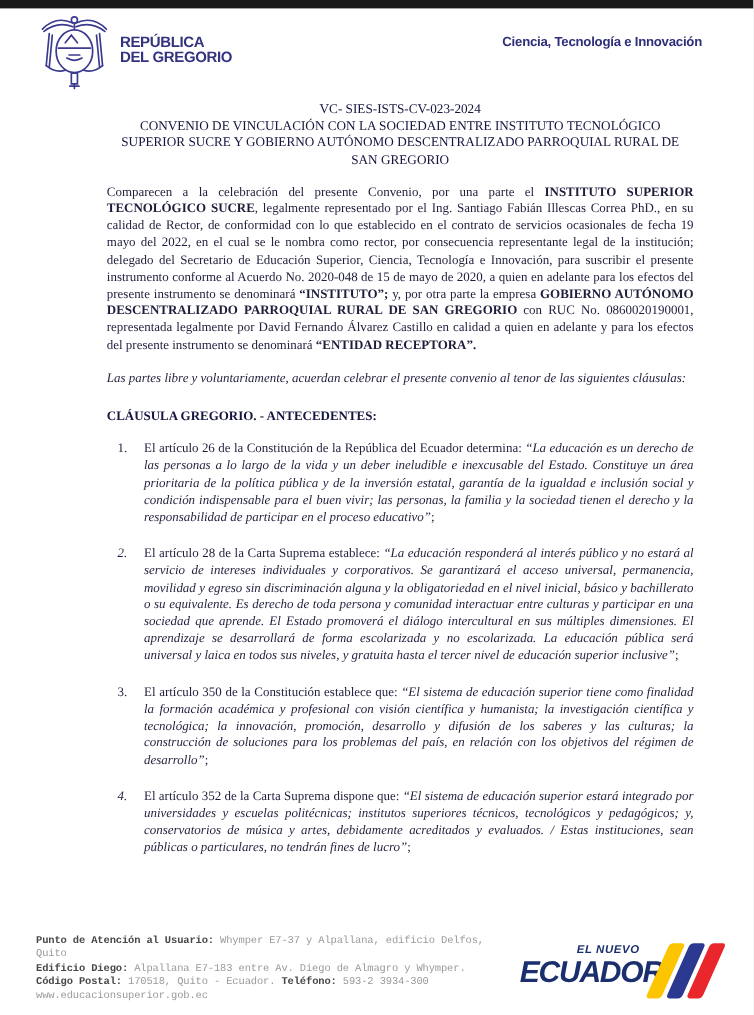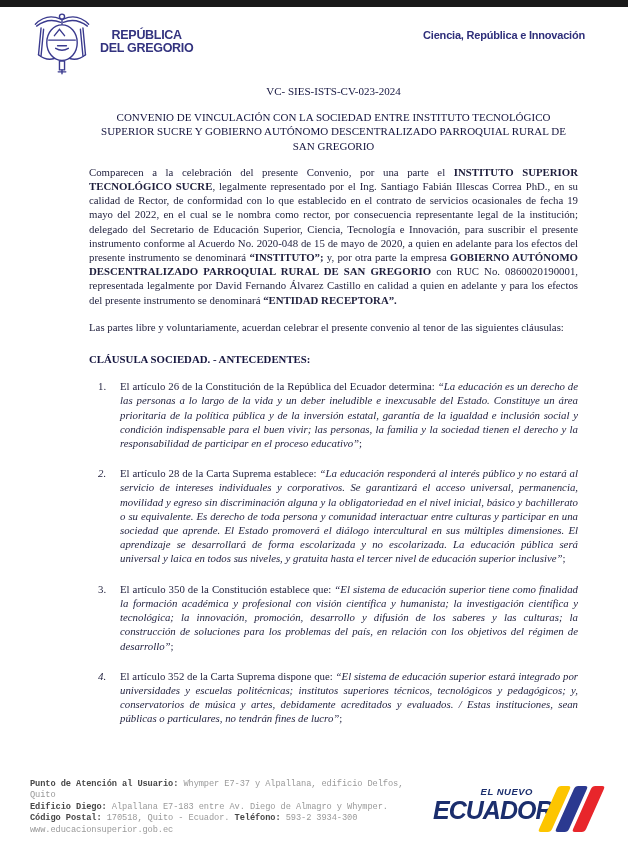--- a/index.html
+++ b/index.html
@@ -6,35 +6,35 @@
   .page{position:relative;width:628px;height:846px;background:#ffffff;overflow:hidden;
         font-family:"Liberation Serif",serif;}
   .topbar{position:absolute;top:0;left:0;width:628px;height:7px;background:#191919;}
 
   
   .header{position:absolute;top:9px;left:30px;right:43px;display:flex;
           justify-content:space-between;align-items:flex-start;}
   .brand{display:flex;align-items:center;}
   .crest{width:64px;height:66px;}
   .brand-text{margin-left:6px;color:#33337f;font-family:"Liberation Sans",sans-serif;
-              font-weight:bold;font-size:12.5px;line-height:13.5px;letter-spacing:-0.3px;text-align:center;}
+              font-weight:bold;font-size:12.5px;line-height:13.5px;letter-spacing:-0.3px;}
   .secretariat{margin-top:20px;text-align:right;color:#2e2e7a;
                font-family:"Liberation Sans",sans-serif;font-weight:bold;
                font-size:11px;line-height:13px;letter-spacing:-0.2px;}
 
   
   .doc{position:absolute;top:84px;left:89px;width:489px;color:#1e1e3c;
        font-size:10.8px;line-height:14.2px;text-align:justify;}
   .doc .b{font-weight:bold;}
   .doc .i{font-style:italic;}
   .title-block{text-align:center;font-weight:normal;color:#15153f;}
   .doc-code{font-size:11px;}
-  .doc-title{font-size:11px;margin:12px 2px;}
+  .doc-title{font-size:11px;margin:0 2px;}
   .para1{margin-top:12px;}
-  .para2{margin-top:13px;}
+  .para2{margin-top:13px;font-style:italic;}
   .clause-heading{margin-top:18px;font-weight:bold;color:#15153f;text-align:left;}
   .clauses{margin-top:13px;}
   .clause-item{display:flex;margin-bottom:16px;}
   .clause-item .num{flex:none;width:31px;padding-left:9px;box-sizing:border-box;}
   .clause-item[data-italicnum="true"] .num{font-style:italic;}
   .clause-item .itxt{flex:1;text-align:justify;}
 
   
   .footer{position:absolute;left:30px;right:33px;bottom:10px;display:flex;
           justify-content:space-between;align-items:flex-end;}
@@ -74,34 +74,34 @@
         <path d="M13 72 Q25 82 38 78 M87 72 Q75 82 62 78"></path>
         <path d="M46 82 L54 82 L54 96 L46 96 Z"></path>
         <path d="M50 96 L50 102 M44 99 L56 99"></path>
       </svg>
       <div class="brand-text">
         <div>REPÚBLICA</div>
         <div>DEL GREGORIO</div>
       </div>
     </div>
     <div class="secretariat">
-      <div>Ciencia, República e Innovación</div>
+      <div>Ciencia, Tecnología e Innovación</div>
     </div>
   </div>
 
   <div class="doc">
     <div class="title-block">
       <div class="doc-code">VC- SIES-ISTS-CV-023-2024</div>
       <div class="doc-title">CONVENIO DE VINCULACIÓN CON LA SOCIEDAD ENTRE INSTITUTO TECNOLÓGICO SUPERIOR SUCRE Y GOBIERNO AUTÓNOMO DESCENTRALIZADO PARROQUIAL RURAL DE SAN GREGORIO</div>
     </div>
 
     <p class="para1"><span>Comparecen a la celebración del presente Convenio, por una parte el </span><span class="b">INSTITUTO SUPERIOR TECNOLÓGICO SUCRE</span><span>, legalmente representado por el Ing. Santiago Fabián Illescas Correa PhD., en su calidad de Rector, de conformidad con lo que establecido en el contrato de servicios ocasionales de fecha 19 mayo del 2022, en el cual se le nombra como rector, por consecuencia representante legal de la institución; delegado del Secretario de Educación Superior, Ciencia, Tecnología e Innovación, para suscribir el presente instrumento conforme al Acuerdo No. 2020-048 de 15 de mayo de 2020, a quien en adelante para los efectos del presente instrumento se denominará </span><span class="b">“INSTITUTO”;</span><span> y, por otra parte la empresa </span><span class="b">GOBIERNO AUTÓNOMO DESCENTRALIZADO PARROQUIAL RURAL DE SAN GREGORIO</span><span> con RUC No. 0860020190001, representada legalmente por David Fernando Álvarez Castillo en calidad a quien en adelante y para los efectos del presente instrumento se denominará </span><span class="b">“ENTIDAD RECEPTORA”.</span></p>
     <p class="para2">Las partes libre y voluntariamente, acuerdan celebrar el presente convenio al tenor de las siguientes cláusulas:</p>
 
-    <div class="clause-heading">CLÁUSULA SOCIEDAD. - ANTECEDENTES:</div>
+    <div class="clause-heading">CLÁUSULA GREGORIO. - ANTECEDENTES:</div>
 
     <div class="clauses">
       <div class="clause-item" data-italicnum="false">
         <span class="num">1.</span>
         <span class="itxt"><span>El artículo 26 de la Constitución de la República del Ecuador determina: </span><span class="i">“La educación es un derecho de las personas a lo largo de la vida y un deber ineludible e inexcusable del Estado. Constituye un área prioritaria de la política pública y de la inversión estatal, garantía de la igualdad e inclusión social y condición indispensable para el buen vivir; las personas, la familia y la sociedad tienen el derecho y la responsabilidad de participar en el proceso educativo”</span><span>;</span></span>
       </div>
       <div class="clause-item" data-italicnum="true">
         <span class="num">2.</span>
         <span class="itxt"><span>El artículo 28 de la Carta Suprema establece: </span><span class="i">“La educación responderá al interés público y no estará al servicio de intereses individuales y corporativos. Se garantizará el acceso universal, permanencia, movilidad y egreso sin discriminación alguna y la obligatoriedad en el nivel inicial, básico y bachillerato o su equivalente. Es derecho de toda persona y comunidad interactuar entre culturas y participar en una sociedad que aprende. El Estado promoverá el diálogo intercultural en sus múltiples dimensiones. El aprendizaje se desarrollará de forma escolarizada y no escolarizada. La educación pública será universal y laica en todos sus niveles, y gratuita hasta el tercer nivel de educación superior inclusive”</span><span>;</span></span>
       </div>

